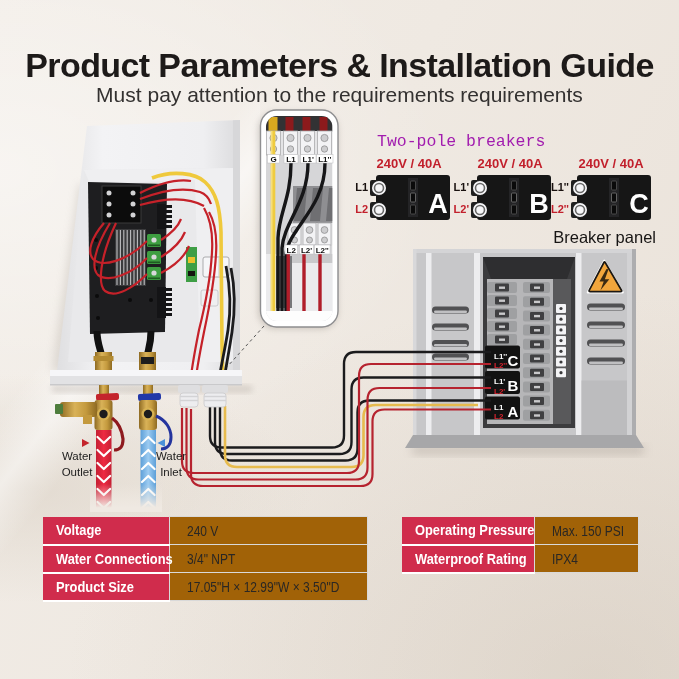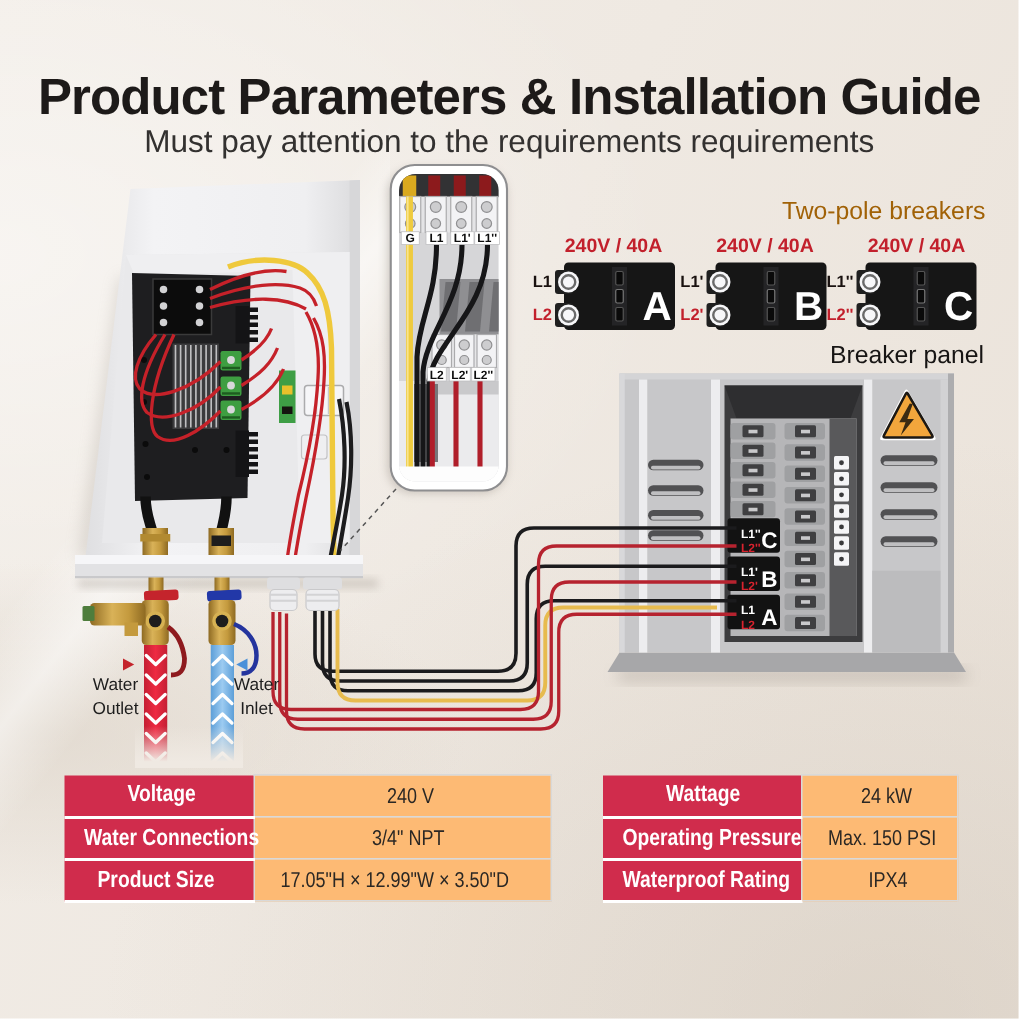--- a/index.html
+++ b/index.html
@@ -9,28 +9,28 @@
       linear-gradient(128deg, rgba(255,255,255,0) 40%, rgba(255,255,255,.5) 47%, rgba(255,255,255,0) 54%) 0 0/260px 700px no-repeat,
       radial-gradient(60% 24% at 4% 72%, rgba(214,204,191,.5), rgba(214,204,191,0) 70%),
       radial-gradient(120% 80% at 0% 25%, rgba(255,255,255,.45), rgba(255,255,255,0) 55%),
       radial-gradient(130% 95% at 88% 100%, rgba(201,190,176,.38), rgba(201,190,176,0) 60%),
       linear-gradient(115deg,#F2EDE7 0%,#EFE9E2 45%,#EAE2D9 100%);
   }
   .abs{position:absolute;}
   #title{left:0;top:46px;width:679px;text-align:center;font-size:34px;font-weight:bold;
     color:#1d1a19;letter-spacing:-.6px;}
   #subtitle{left:0;top:83px;width:679px;text-align:center;font-size:21px;color:#333130;}
-  #twopole{left:377px;top:132px;width:280px;text-align:right;font-size:16.5px;color:#a16207;}
+  #twopole{left:377px;top:132px;width:280px;text-align:left;font-size:16.5px;color:#a21caf;font-family:Liberation Mono, monospace;}
   #bpanel{left:376px;top:228px;width:280px;text-align:right;font-size:16.5px;color:#171514;}
-  table{border-collapse:collapse;table-layout:fixed;text-align:center;}
+  table{border-collapse:collapse;table-layout:fixed;}
   td{height:28px;padding:0;white-space:nowrap;overflow:visible;box-sizing:border-box;}
   td.l{background:#D02C4C;border-bottom:2px solid #fff;padding-left:13px;}
   td.l span{display:inline-block;transform:scaleX(.83);transform-origin:0 50%;
     font-size:15.5px;font-weight:bold;color:#fff;}
-  td.v{background:#fdba74;border:1px solid #D9D9D9;padding-left:17px;}
+  td.v{background:#a16207;border:1px solid #D9D9D9;padding-left:17px;}
   td.v span{display:inline-block;transform:scaleX(.84);transform-origin:0 50%;
     font-size:14.3px;color:#2a2724;}
   #tleft{left:42.5px;top:516px;}
   #tright{left:402px;top:516px;}
   #tleft{width:325px;}
   #tright{width:236.5px;}
   #tleft td.l{width:127px;}
   #tleft td.v{width:198px;}
   #tright td.l{width:132px;}
   #tright td.v{width:104.5px;}
@@ -572,24 +572,20 @@
         <td class="v"><span>3/4" NPT</span></td>
       </tr>
   <tr>
         <td class="l"><span>Product Size</span></td>
         <td class="v"><span>17.05"H × 12.99"W × 3.50"D</span></td>
       </tr>
 </tbody>
   </table>
 <table id="tright" class="abs">
   <tbody>
-      <tr>
-        <td class="l"><span>Wattage</span></td>
-        <td class="v"><span>24 kW</span></td>
-      </tr>
   <tr>
         <td class="l"><span>Operating Pressure</span></td>
         <td class="v"><span>Max. 150 PSI</span></td>
       </tr>
   <tr>
         <td class="l"><span>Waterproof Rating</span></td>
         <td class="v"><span>IPX4</span></td>
       </tr>
 </tbody>
   </table>

